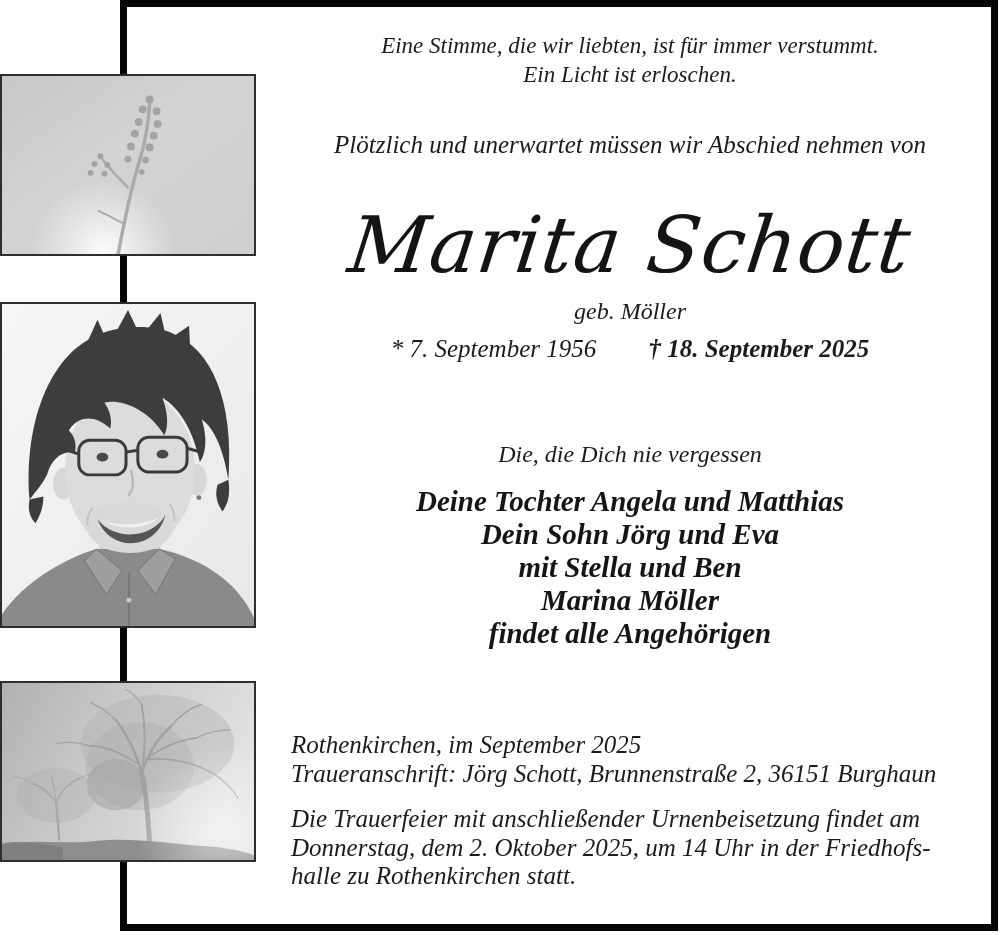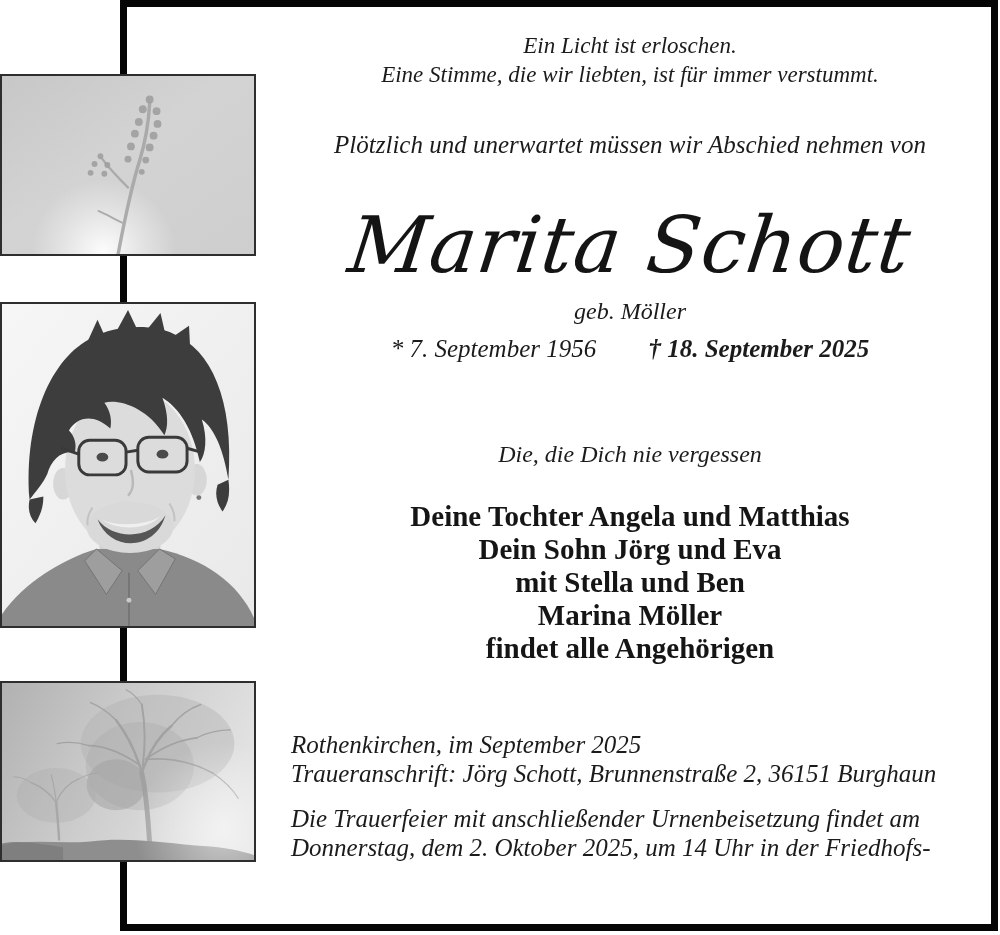--- a/index.html
+++ b/index.html
@@ -28,21 +28,21 @@
   .intro{top:131px;font-style:italic;font-size:25px;}
   .name{
     top:193px;font-size:78px;line-height:104px;font-style:italic;
     font-family:"DejaVu Serif", serif;transform:skewX(-7deg);letter-spacing:1px;
     color:#141414;
   }
   .birthname{top:298px;font-style:italic;font-size:24px;}
   .dates{top:335px;font-style:italic;font-size:25px;}
   .dates .death{margin-left:46px;font-weight:bold;}
   .mourners-intro{top:441px;font-style:italic;font-size:24px;}
-  .mourners{top:500px;font-weight:bold;font-size:29px;line-height:33px;color:#151515;text-align:center;}
+  .mourners{top:485px;font-style:italic;font-weight:bold;font-size:29px;line-height:33px;color:#151515;text-align:center;}
 
   
   .closing{
     position:absolute;left:291px;top:731px;width:690px;text-align:left;
     font-style:italic;font-size:25px;line-height:28.5px;z-index:2;
   }
   .closing .para2{margin-top:17px;}
 </style>
 </head>
 <body>
@@ -195,22 +195,22 @@
     </g>
     <ellipse cx="55" cy="115" rx="40" ry="28" fill="#a8a8a8" opacity="0.3"></ellipse>
 
     <path d="M0,181 L0,166 C28,159 58,165 90,162 C128,157 168,164 208,167 C226,168 244,172 256,176 L256,181 Z" fill="#8e8e8e"></path>
     <path d="M0,181 L0,164 C20,160 42,165 62,168 L62,181 Z" fill="#7c7c7c" opacity="0.85"></path>
     <circle cx="225" cy="150" r="90" fill="url(#fogglow)"></circle>
   </svg>
 </div>
 
 <div class="centercol verse">
+  <div>Eine Stimme, die wir liebten, ist für immer verstummt.</div>
   <div>Ein Licht ist erloschen.</div>
-  <div>Eine Stimme, die wir liebten, ist für immer verstummt.</div>
 </div>
 
 <div class="centercol intro">Plötzlich und unerwartet müssen wir Abschied nehmen von</div>
 
 <div class="centercol name">Marita Schott</div>
 
 <div class="centercol birthname">geb. Möller</div>
 
 <div class="centercol dates">
   <span>* 7. September 1956</span>
@@ -226,14 +226,15 @@
   <div>Marina Möller</div>
   <div>findet alle Angehörigen</div>
 </div>
 
 <div class="closing">
   <div>Rothenkirchen, im September 2025</div>
   <div>Traueranschrift: Jörg Schott, Brunnenstraße 2, 36151 Burghaun</div>
   <div class="para2">
     <div>Die Trauerfeier mit anschließender Urnenbeisetzung findet am</div>
     <div>Donnerstag, dem 2. Oktober 2025, um 14 Uhr in der Friedhofs-</div>
+    <div>halle zu Rothenkirchen statt.</div>
   </div>
 </div>
 
 </body></html>

